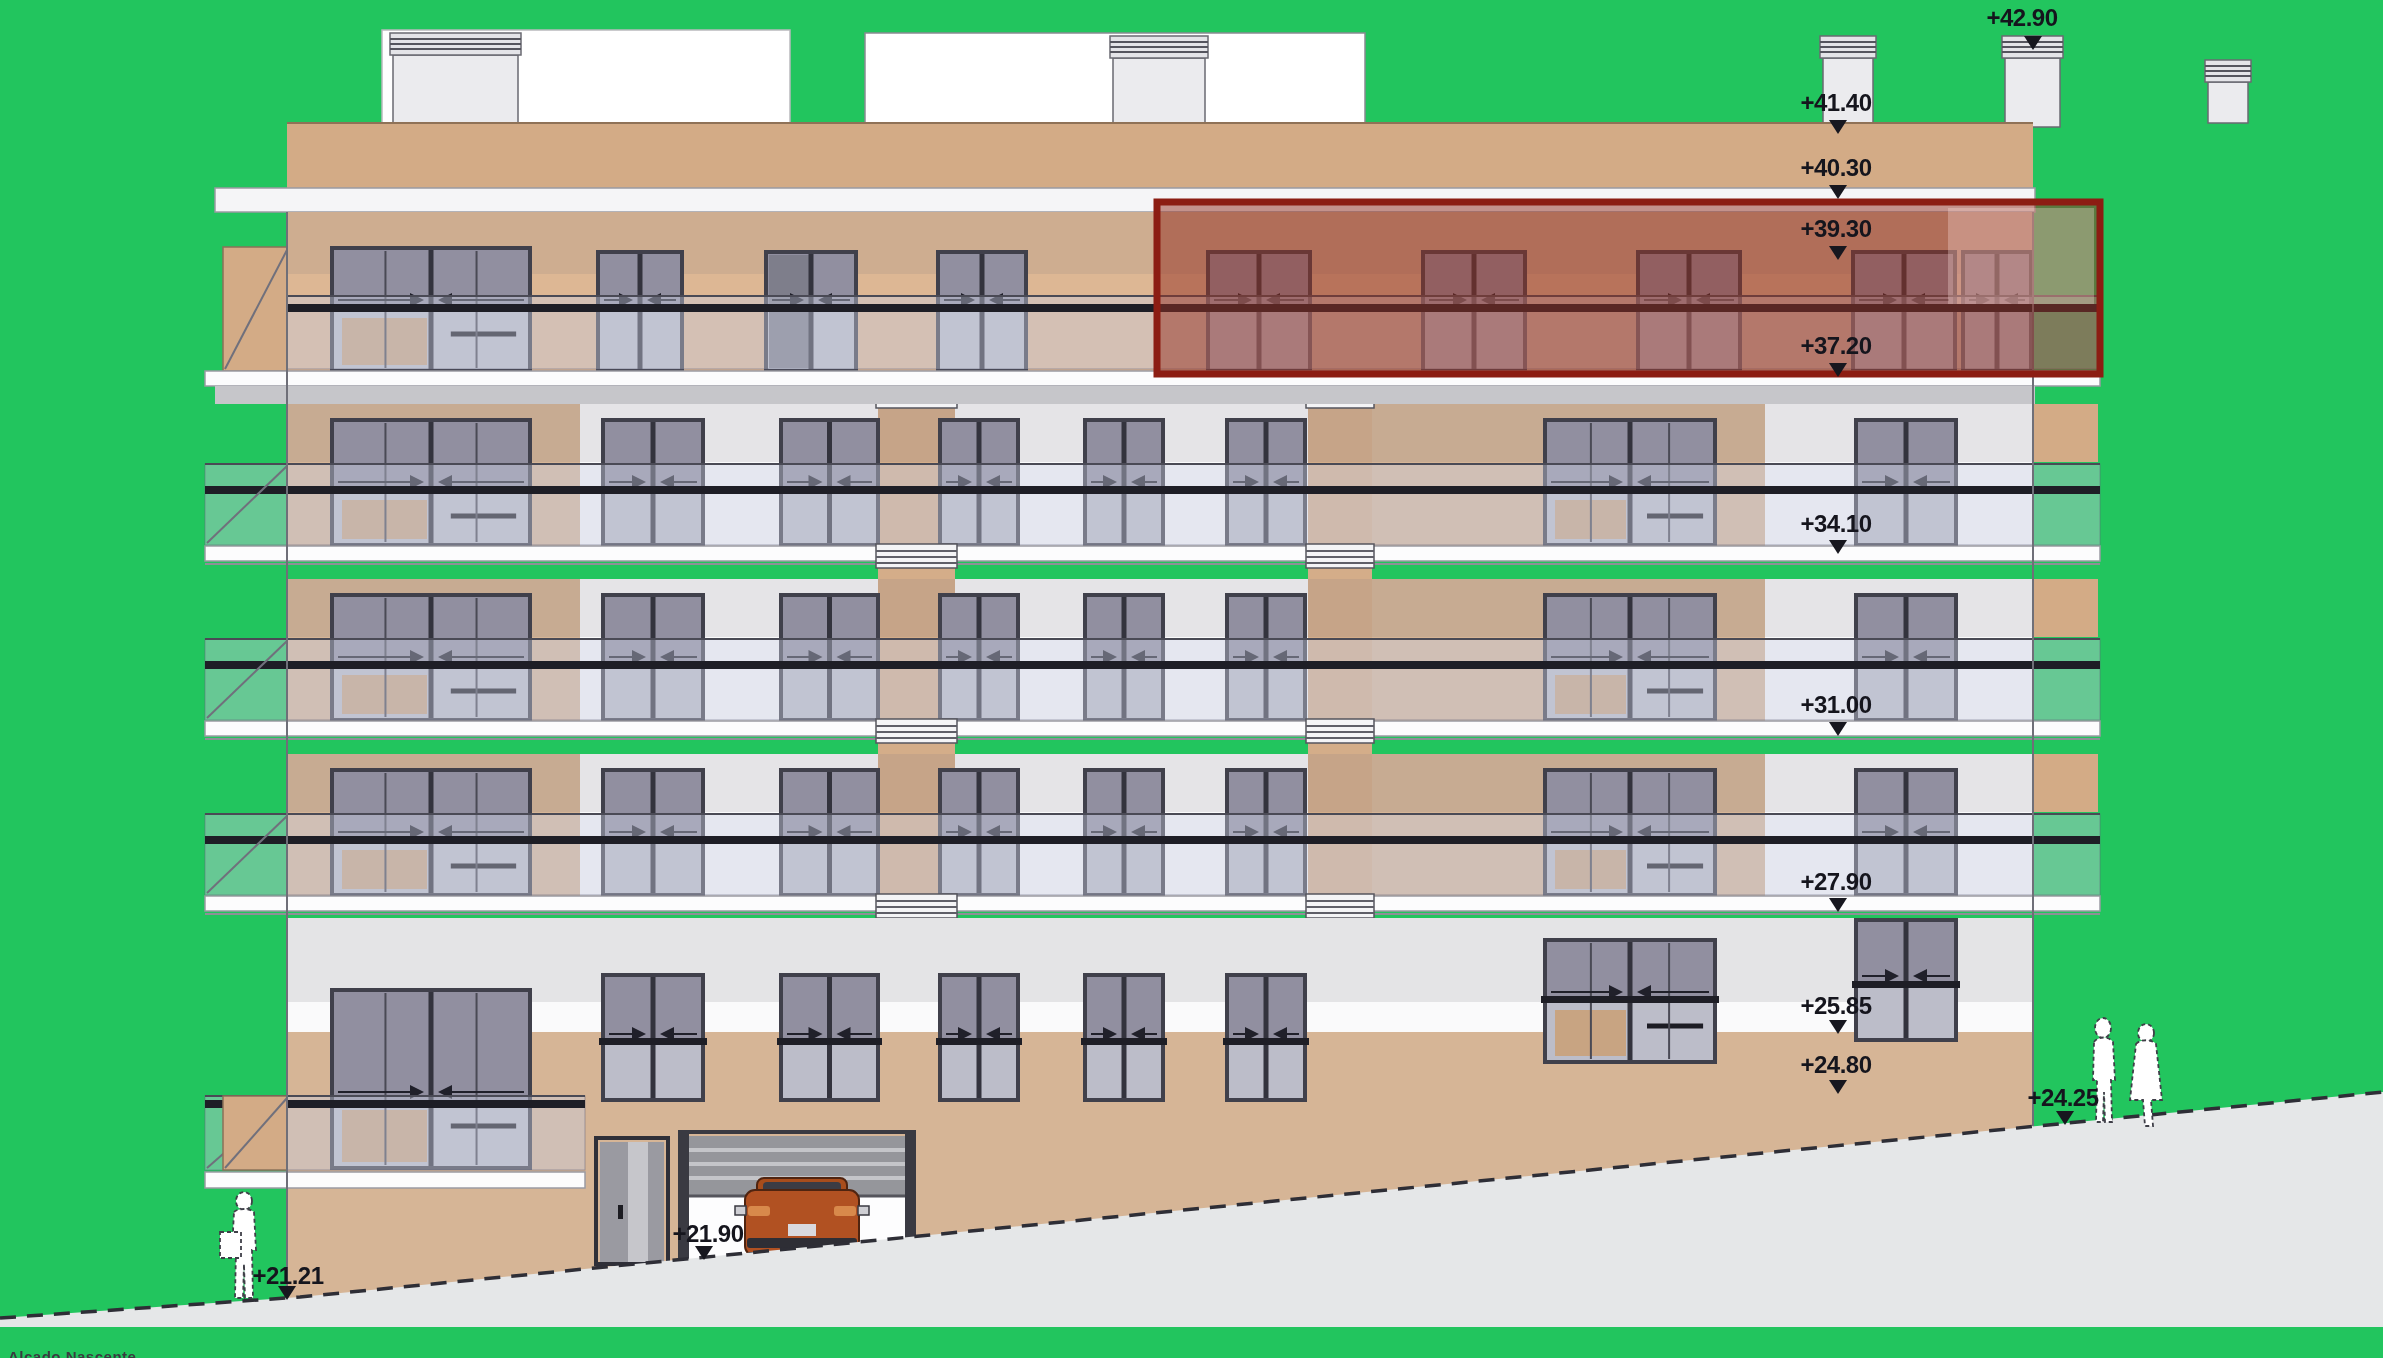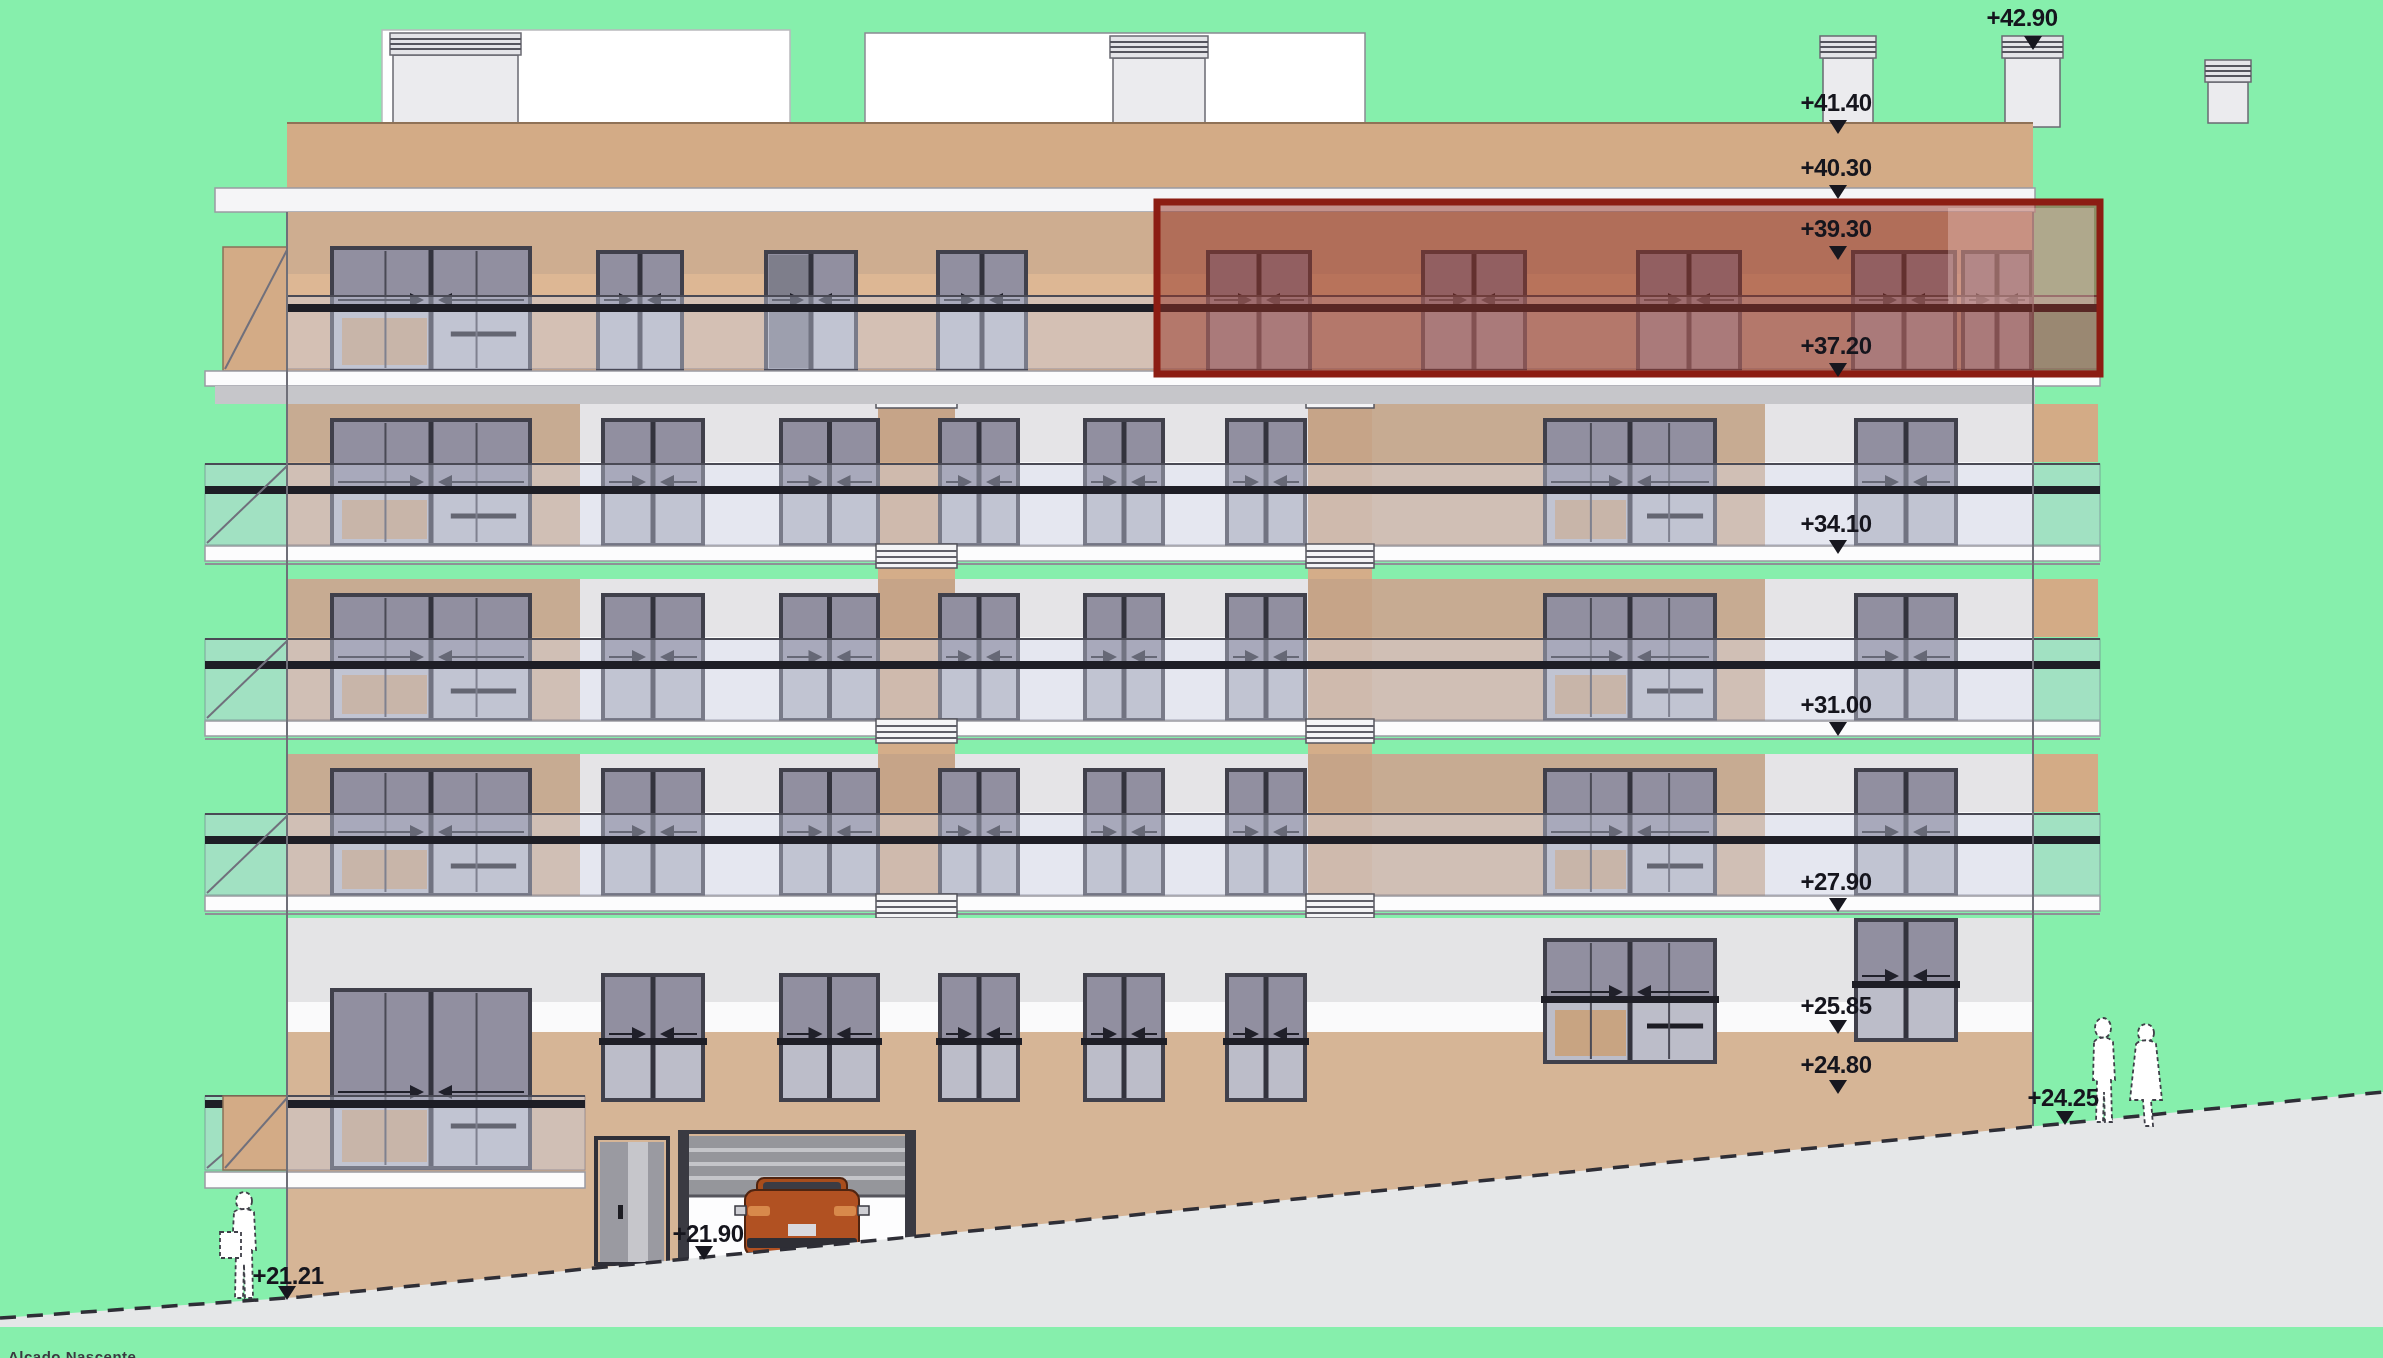--- a/index.html
+++ b/index.html
@@ -1,19 +1,19 @@
 <!DOCTYPE html>
 <html><head>
 <meta charset="utf-8">
 <style>
   html,body{margin:0;padding:0;background:#ffffff;}
   .canvas{
     position:relative;
     width:2383px;height:1358px;
-    background:#86efac;
+    background:#22c55e;
     overflow:hidden;
     font-family:"Liberation Sans",sans-serif;
   }
   .canvas svg{position:absolute;left:0;top:0;}
   .drawing-title{
     position:absolute;left:8px;top:1348px;
     font-size:15px;font-weight:bold;color:#3a3a40;
     letter-spacing:.5px;white-space:nowrap;
   }
   text.marker-label{

